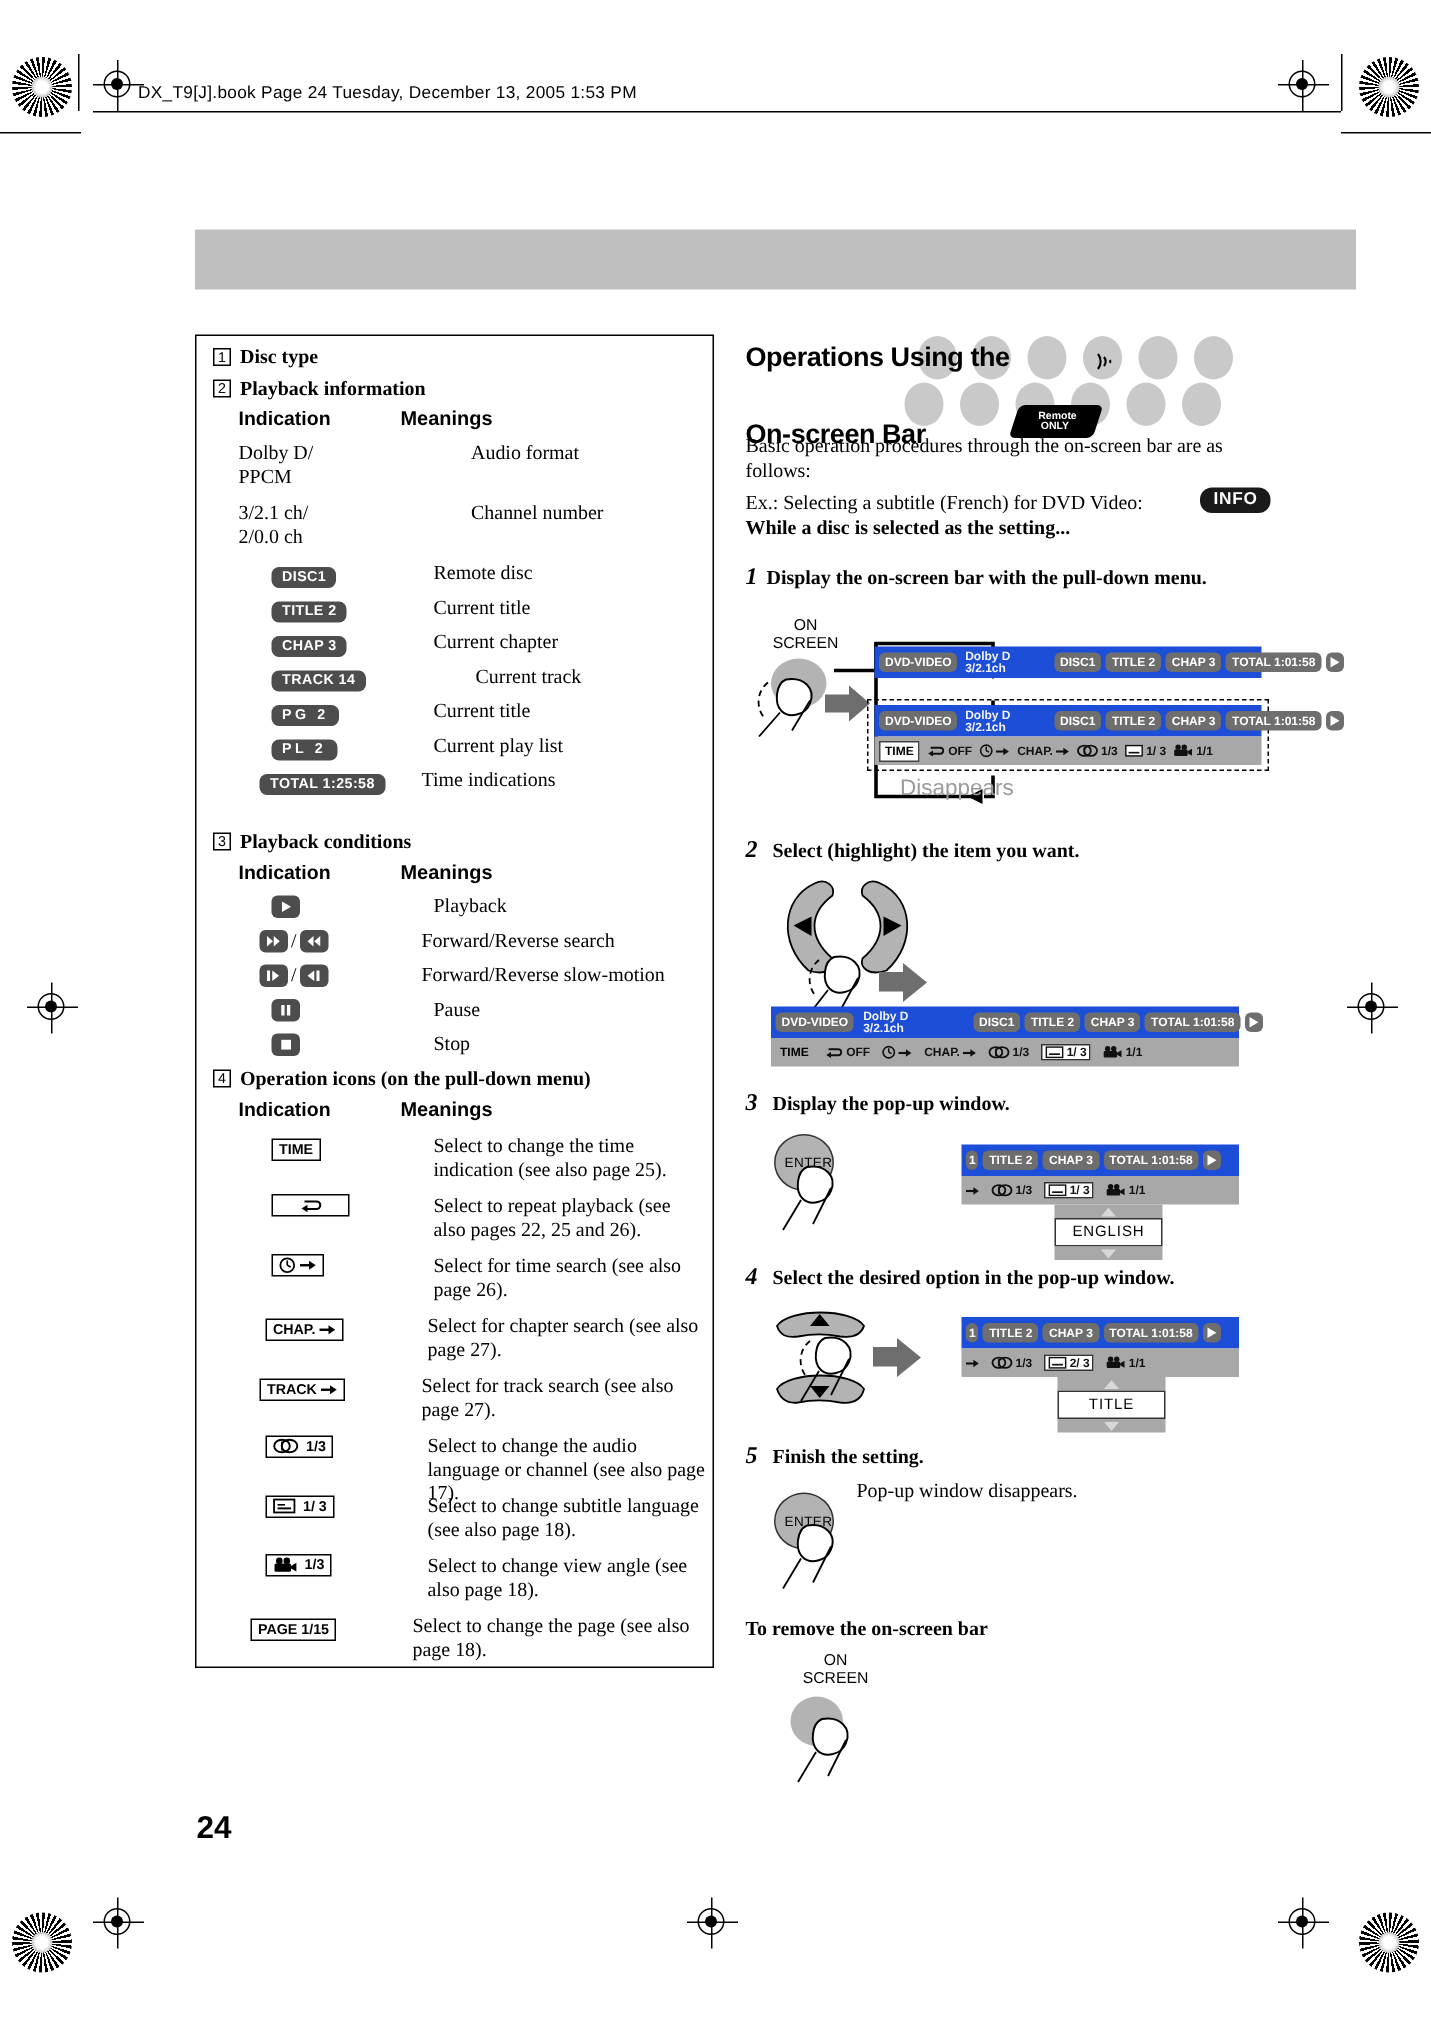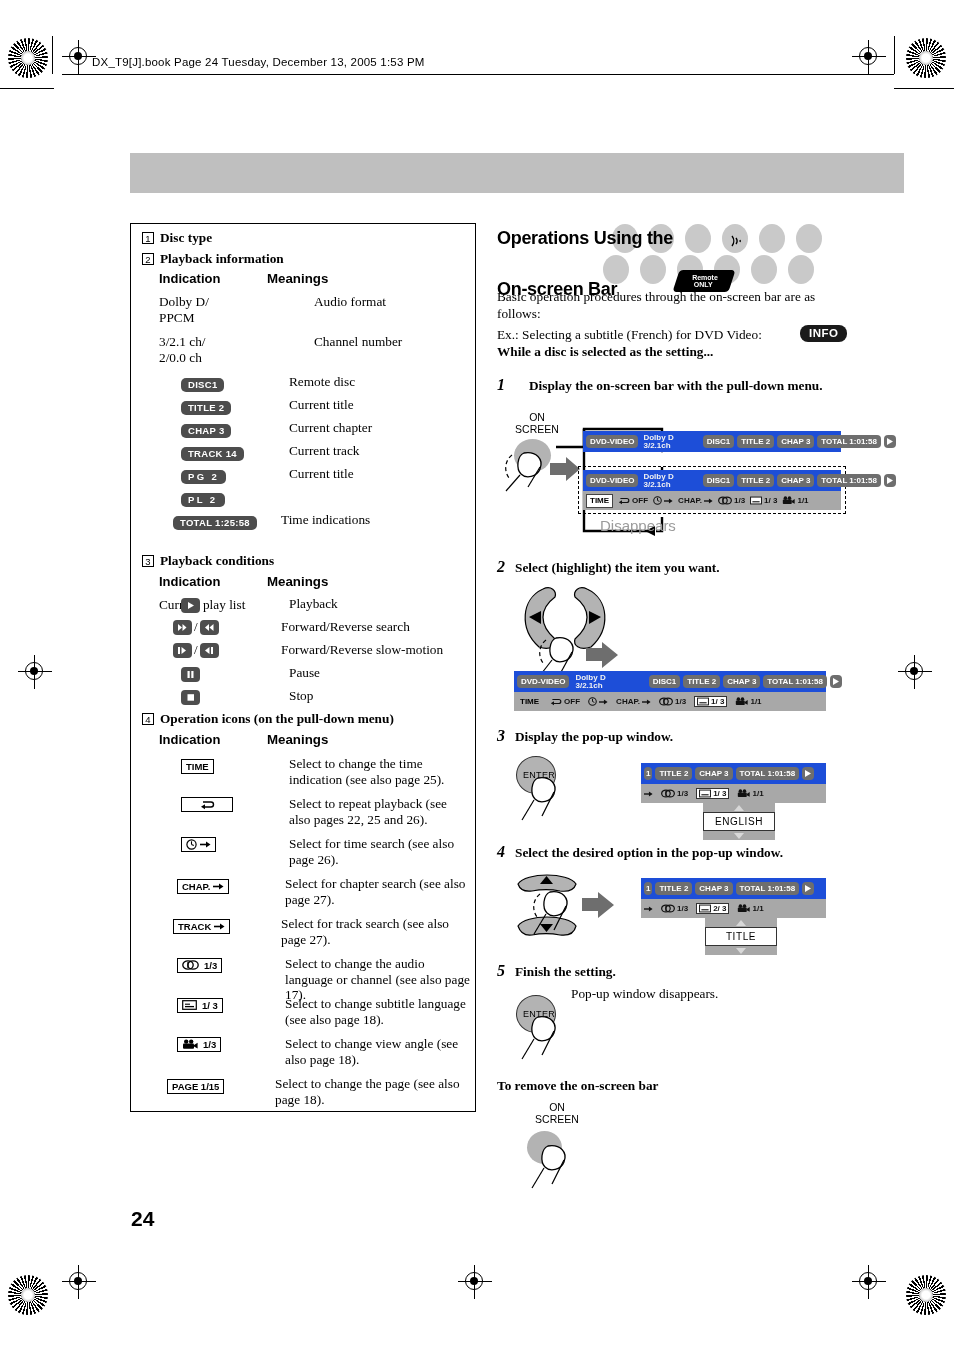--- a/index.html
+++ b/index.html
@@ -201,33 +201,33 @@
         <span class="pill">TITLE  2</span>
       </div>
       <div class="cell-mean">Current title</div>
     </div>
     <div class="row" style="height:23px;">
       <div class="cell-ind" style="padding-left:22px;">
         <span class="pill">CHAP  3</span>
       </div>
       <div class="cell-mean">Current chapter</div>
     </div>
-    <div class="row" style="height:23px;">
+    <div class="row" style="height:23px;gap:28px;">
       <div class="cell-ind" style="padding-left:22px;">
         <span class="pill">TRACK 14</span>
       </div>
       <div class="cell-mean">Current track</div>
     </div>
     <div class="row" style="height:23px;">
       <div class="cell-ind" style="padding-left:22px;">
         <span class="pill wide">PG      2</span>
       </div>
       <div class="cell-mean">Current title</div>
     </div>
-    <div class="row" style="height:23px;flex-direction:column;">
+    <div class="row" style="height:23px;">
       <div class="cell-ind" style="padding-left:22px;">
         <span class="pill wide">PL      2</span>
       </div>
       <div class="cell-mean">Current play list</div>
     </div>
     <div class="row" style="height:23px;">
       <div class="cell-ind" style="padding-left:14px;">
         <span class="pill">TOTAL 1:25:58</span>
       </div>
       <div class="cell-mean">Time indications</div>
@@ -482,21 +482,21 @@
 </div>
 <div class="info-pill abs" style="left:800px;top:259px;">INFO</div>
 
 <div class="body-txt abs" style="left:497px;top:289px;width:352px;">Basic operation procedures through the on-screen bar are as follows:</div>
 <div class="body-txt abs" style="left:497px;top:327px;width:352px;">Ex.: Selecting a subtitle (French) for DVD Video:</div>
 <div class="bold-txt abs" style="left:497px;top:344px;width:352px;">While a disc is selected as the setting...</div>
 
 
 <div class="abs" style="left:497px;top:376px;width:355px;">
   <span class="stepnum">1</span>
-  <span class="steptxt" style="margin-left:20px;">Display the on-screen bar with the pull-down menu.</span>
+  <span class="steptxt" style="margin-left:2px;">Display the on-screen bar with the pull-down menu.</span>
 </div>
 
 
 <div class="lbl-small abs" style="left:508px;top:412px;width:58px;">
   <div>ON</div>
   <div>SCREEN</div>
 </div>
 <div class="btn-round abs" style="left:514px;top:439px;width:37px;height:33px;"></div>
 <div class="abs" style="left:500px;top:445px;">
   <svg width="86" height="50" viewBox="0 0 86 50">

